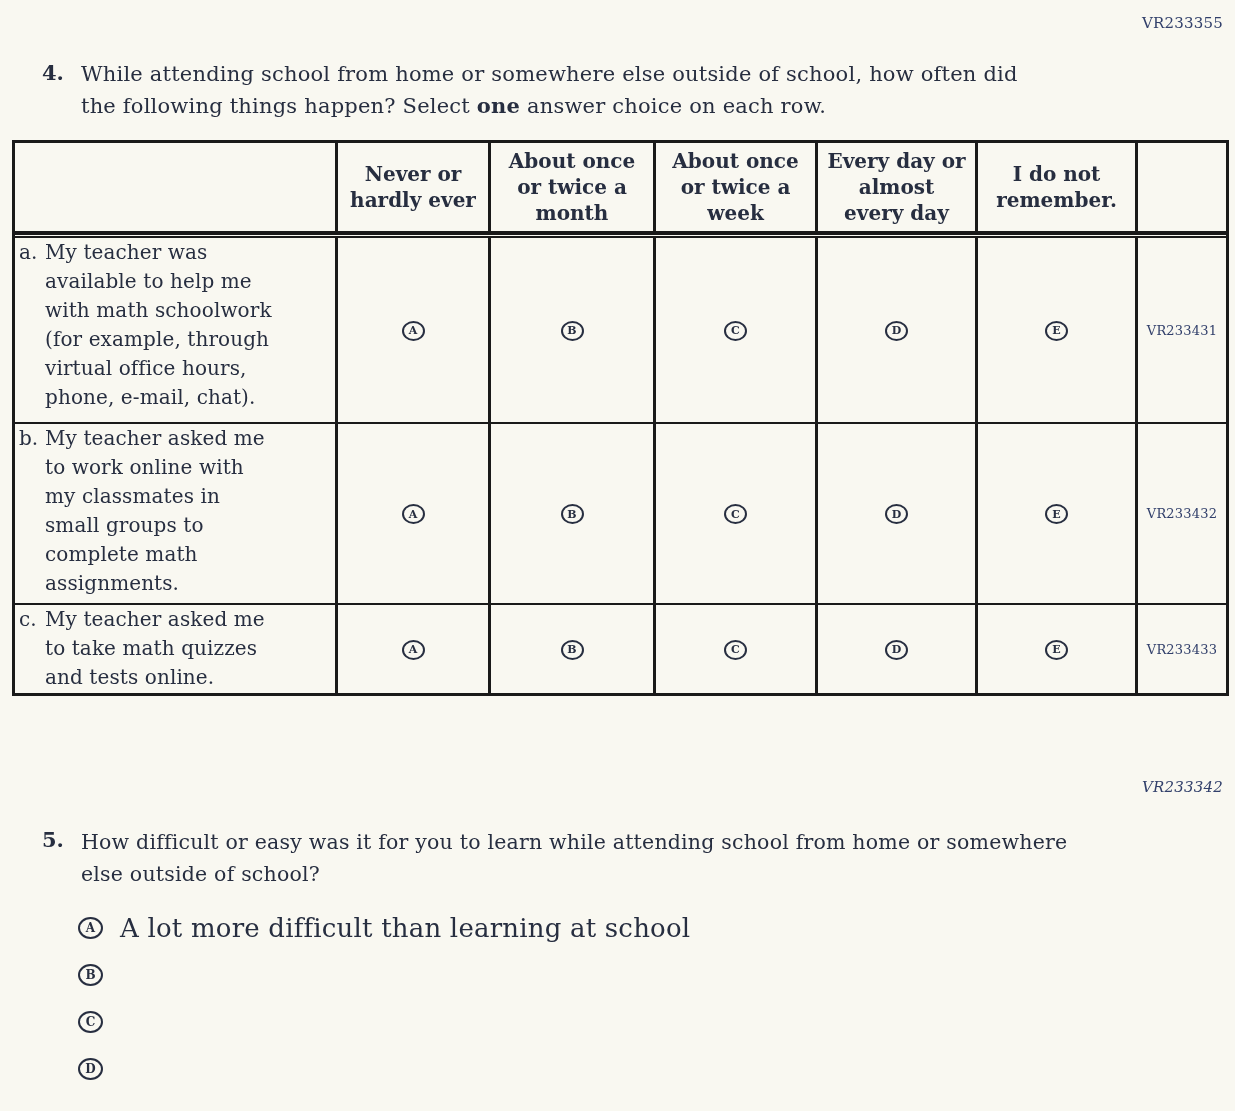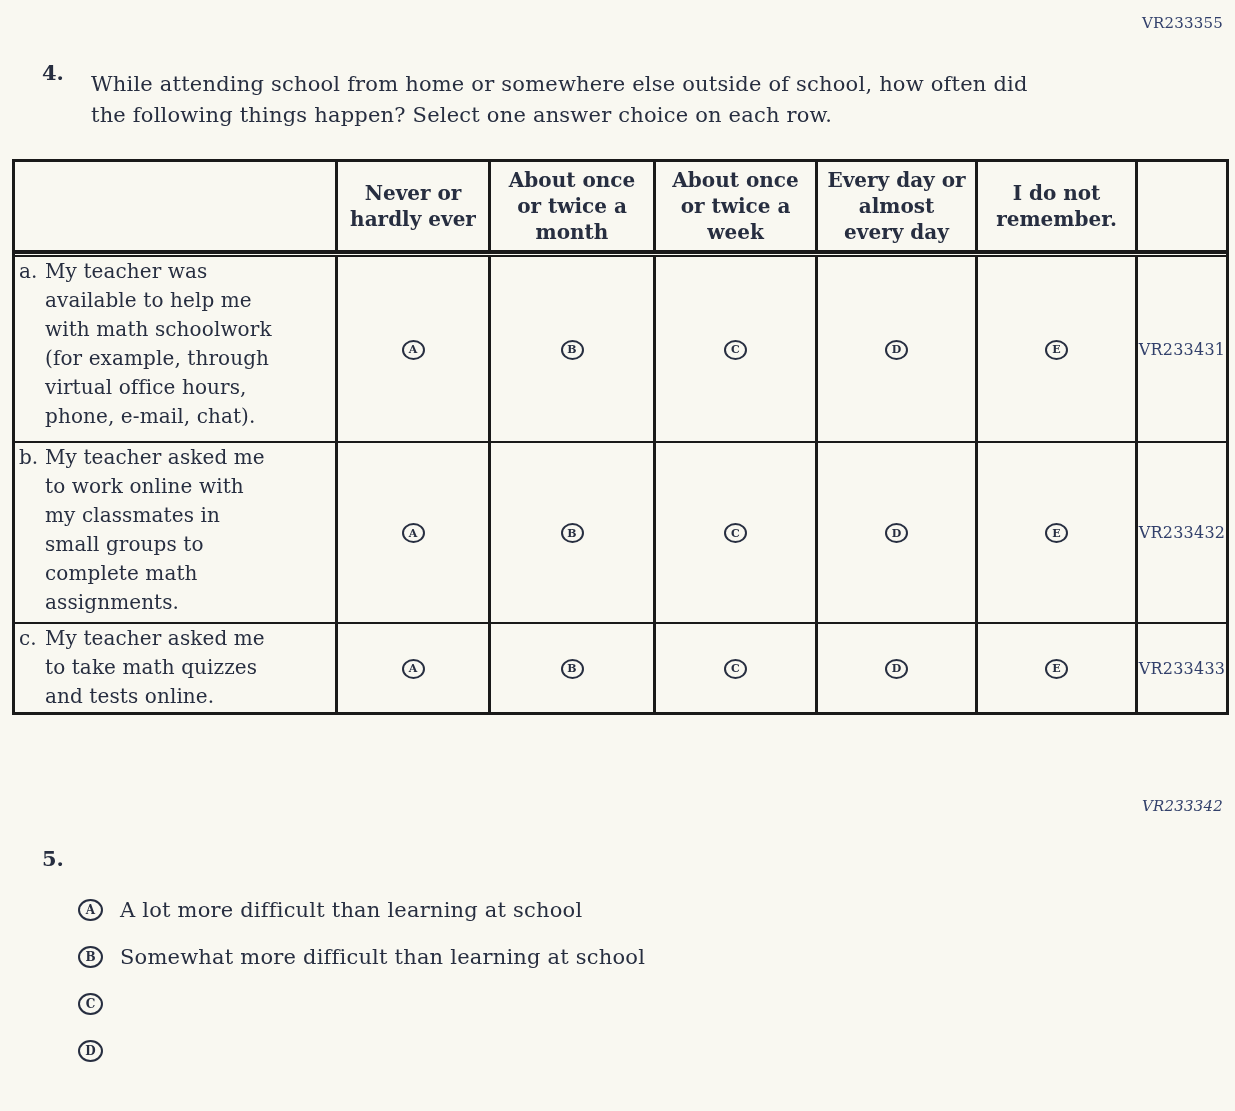--- a/index.html
+++ b/index.html
@@ -27,26 +27,26 @@
   }
   .code-top{margin-top:2px;}
   .code-mid{margin-top:82px;font-style:italic;}
 
   .q-block{display:flex;margin-top:25px;margin-left:30px;}
   .q-num{
     font-weight:bold;font-size:21px;line-height:31px;
     width:37px;flex-shrink:0;
   }
   .q-text{
-    font-size:21px;line-height:31px;margin:12px;
+    font-size:21px;line-height:31px;margin:2px;
     white-space:pre-line;
     max-width:1060px;
     letter-spacing:.2px;
   }
-  .q-text b{font-weight:normal;}
+  .q-text b{font-weight:bold;}
 
   table.matrix{
     margin-top:16px;
     border-collapse:separate;border-spacing:0;
     border:3px solid var(--line);
     table-layout:fixed;
     width:1211px;
     background:var(--paper);
   }
   table.matrix td{padding:0;}
@@ -82,21 +82,21 @@
     letter-spacing:.1px;
   }
   td.opt{
     border-right:3px solid var(--line);
     border-bottom:2px solid var(--line);
     text-align:center;vertical-align:middle;
   }
   td.codecell{
     border-bottom:2px solid var(--line);
     text-align:center;vertical-align:middle;
-    font-size:16px;color:var(--code);
+    font-size:13px;color:var(--code);
     letter-spacing:.2px;
   }
   tr.r-a td{height:186px;}
   tr.r-b td{height:181px;}
   tr.r-c td{height:88px;}
   tbody tr:last-child td{border-bottom:none;}
 
   .bubble{
     display:inline-flex;align-items:center;justify-content:center;
     width:23px;height:20px;
@@ -108,21 +108,21 @@
     background:transparent;
   }
   .options{margin:22px 0 0 66px;}
   .option-row{
     display:flex;align-items:center;
     margin-bottom:20px;
     height:27px;
   }
   .option-row .bubble{width:25px;height:22px;font-size:12px;flex-shrink:0;}
   .option-label{
-    font-size:21px;
+    font-size:26px;
     margin-left:17px;
     letter-spacing:.2px;
   }
 </style>
 </head>
 <body>
 
 <div class="page">
 
   <div class="code-line code-top">VR233355</div>
@@ -256,34 +256,35 @@
         </tr>
       </tbody>
     </table>
   </section>
 
   <div class="code-line code-mid">VR233342</div>
 
   <section>
     <div class="q-block" style="margin-top:28px;">
       <span class="q-num">5.</span>
+      <p class="q-text" style="font-size:20.5px;line-height:32px;">How difficult or easy was it for you to learn while attending school from home or somewhere
+else outside of school?</p>
     </div>
 
     <div class="options">
       <div class="option-row">
         <span class="bubble">
             <span>A</span>
           </span>
         <span class="option-label">A lot more difficult than learning at school</span>
       </div>
       <div class="option-row">
         <span class="bubble">
             <span>B</span>
           </span>
-        <span class="option-label">Somewhat more difficult than learning at school</span>
       </div>
       <div class="option-row">
         <span class="bubble">
             <span>C</span>
           </span>
       </div>
       <div class="option-row">
         <span class="bubble">
             <span>D</span>
           </span>

